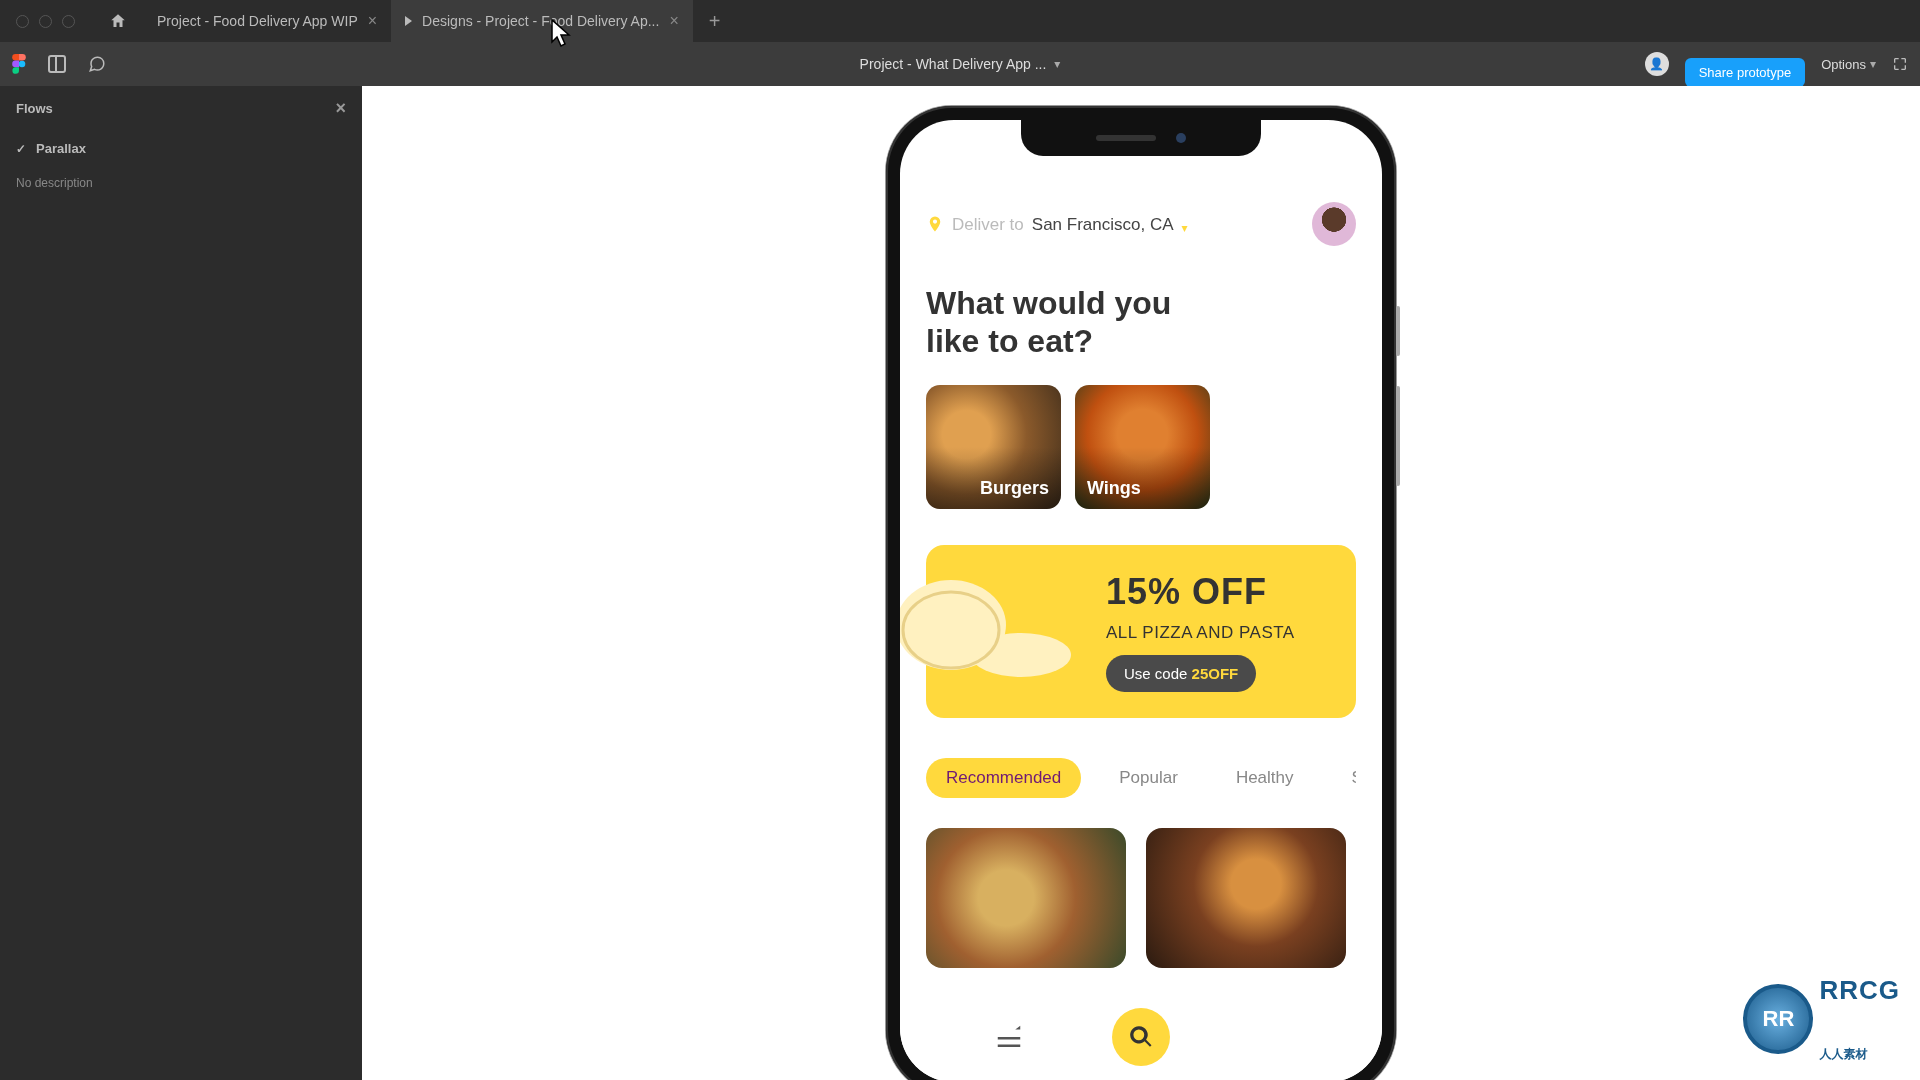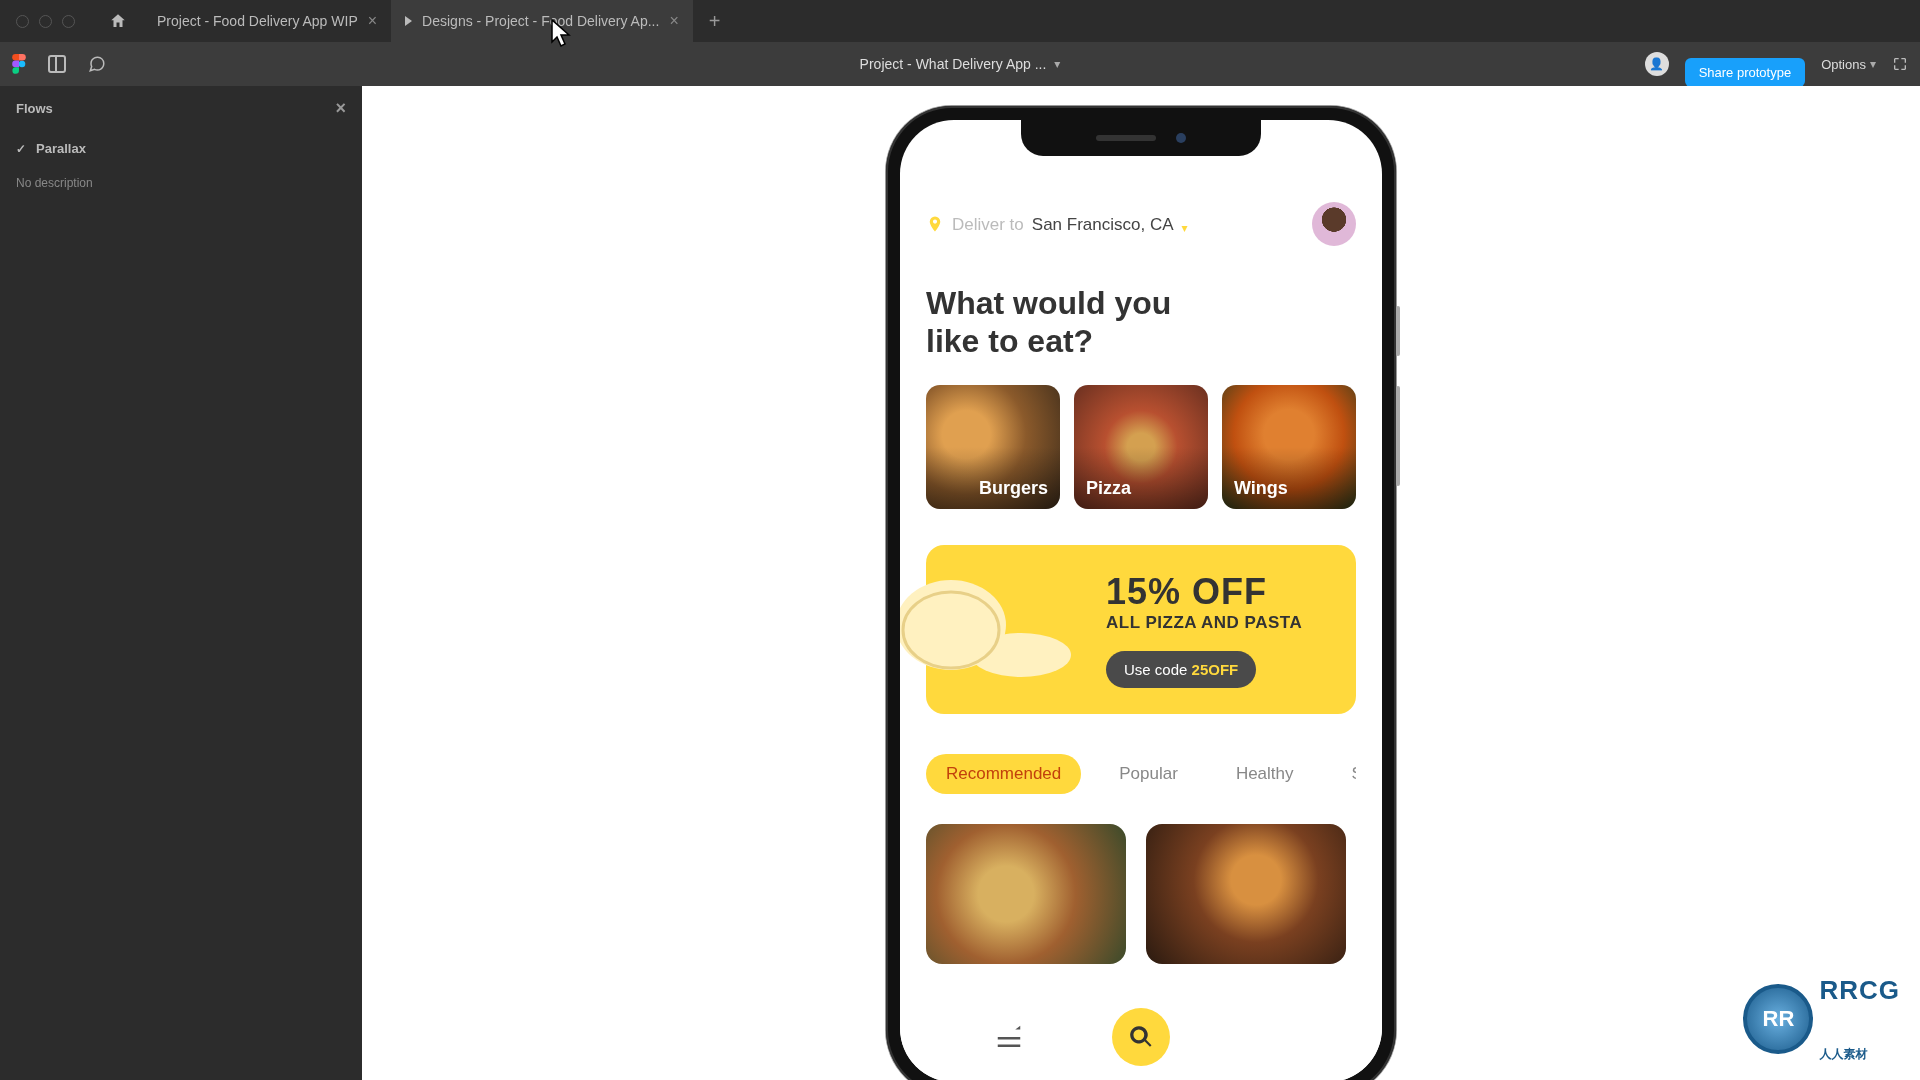--- a/index.html
+++ b/index.html
@@ -66,26 +66,26 @@
 .cats { display: flex; gap: 14px; }
 .cat { width: 135px; height: 124px; border-radius: 14px; position: relative; overflow: hidden; display: flex; align-items: flex-end; padding: 10px 12px; color: #fff; font-weight: 700; font-size: 18px; }
 .cat::after { content: ''; position: absolute; inset: 0; background: linear-gradient(transparent 50%, rgba(0,0,0,0.4)); z-index: 0; }
 .cat span { position: relative; z-index: 1; }
 .cat-burger { background: radial-gradient(circle at 30% 40%, #e0a050 20%, #8b5a2b 50%, #3a2a1a); justify-content: flex-end; }
 .cat-pizza { background: radial-gradient(circle at 50% 50%, #d4a050 15%, #b85030 40%, #6a3020); }
 .cat-wings { background: radial-gradient(circle at 50% 40%, #e08030 25%, #c05010 55%, #2a3a1a); }
 .promo { margin-top: 36px; background: #FFD93D; border-radius: 18px; padding: 26px 26px 26px 180px; position: relative; overflow: visible; }
 .hand { position: absolute; left: -40px; top: 10px; width: 210px; height: 160px; }
 .promo-title { font-size: 36px; font-weight: 800; color: #333; letter-spacing: 1px; }
-.promo-sub { font-size: 17px; font-weight: 700; color: #333; letter-spacing: 0.5px; }
-.promo-btn { display: inline-block; margin-top: 18px; background: #4a4a4a; color: #fff; padding: 10px 18px; border-radius: 22px; font-size: 15px; }
+.promo-sub { font-size: 17px; font-weight: 400; color: #333; margin-top: 10px; letter-spacing: 0.5px; }
+.promo-btn { display: inline-block; margin-top: 12px; background: #4a4a4a; color: #fff; padding: 10px 18px; border-radius: 22px; font-size: 15px; }
 .promo-btn b { color: #FFD93D; }
 .filters { display: flex; gap: 18px; margin-top: 40px; overflow: hidden; }
 .chip { padding: 10px 20px; border-radius: 22px; font-size: 17px; color: #888; font-weight: 500; white-space: nowrap; }
-.chip.active { background: #FFD93D; color: #c2410c; }
+.chip.active { background: #FFD93D; color: #701a75; }
 .cards { display: flex; gap: 20px; margin-top: 30px; }
 .card { width: 200px; height: 140px; border-radius: 16px; }
 .card-pizza { background: radial-gradient(circle at 40% 50%, #d8b060 20%, #a06030 50%, #3a4a2a); }
 .card-burger { background: radial-gradient(circle at 55% 40%, #d89040 18%, #7a4020 45%, #2a1a10); }
 .bottom-nav { position: absolute; bottom: 0; left: 0; right: 0; height: 90px; background: #fff; display: flex; align-items: center; justify-content: space-around; padding: 0 50px; }
 .nav-ic { width: 30px; height: 30px; fill: #555; }
 .search-fab { width: 58px; height: 58px; border-radius: 50%; background: #FFD93D; display: flex; align-items: center; justify-content: center; }
 .search-fab svg { width: 26px; height: 26px; fill: #333; }
 
 
@@ -224,23 +224,20 @@
             <div class="user-avatar"></div>
           </div>
           <div class="headline">
             <div>What would you</div>
             <div>like to eat?</div>
           </div>
           <div class="cats">
             <div class="cat cat-burger">
                 <span>Burgers</span>
               </div>
-            <div class="cat cat-pizza">
-                <span>Pizza</span>
-              </div>
             <div class="cat cat-wings">
                 <span>Wings</span>
               </div>
           </div>
           <div class="promo">
             <svg class="hand" viewBox="0 0 200 160">
               <ellipse cx="60" cy="70" rx="55" ry="45" fill="#fff1c0"></ellipse>
               <ellipse cx="130" cy="100" rx="50" ry="22" fill="#fff1c0"></ellipse>
               <ellipse cx="60" cy="75" rx="48" ry="38" fill="none" stroke="#e8d088" stroke-width="3"></ellipse>
             </svg>

